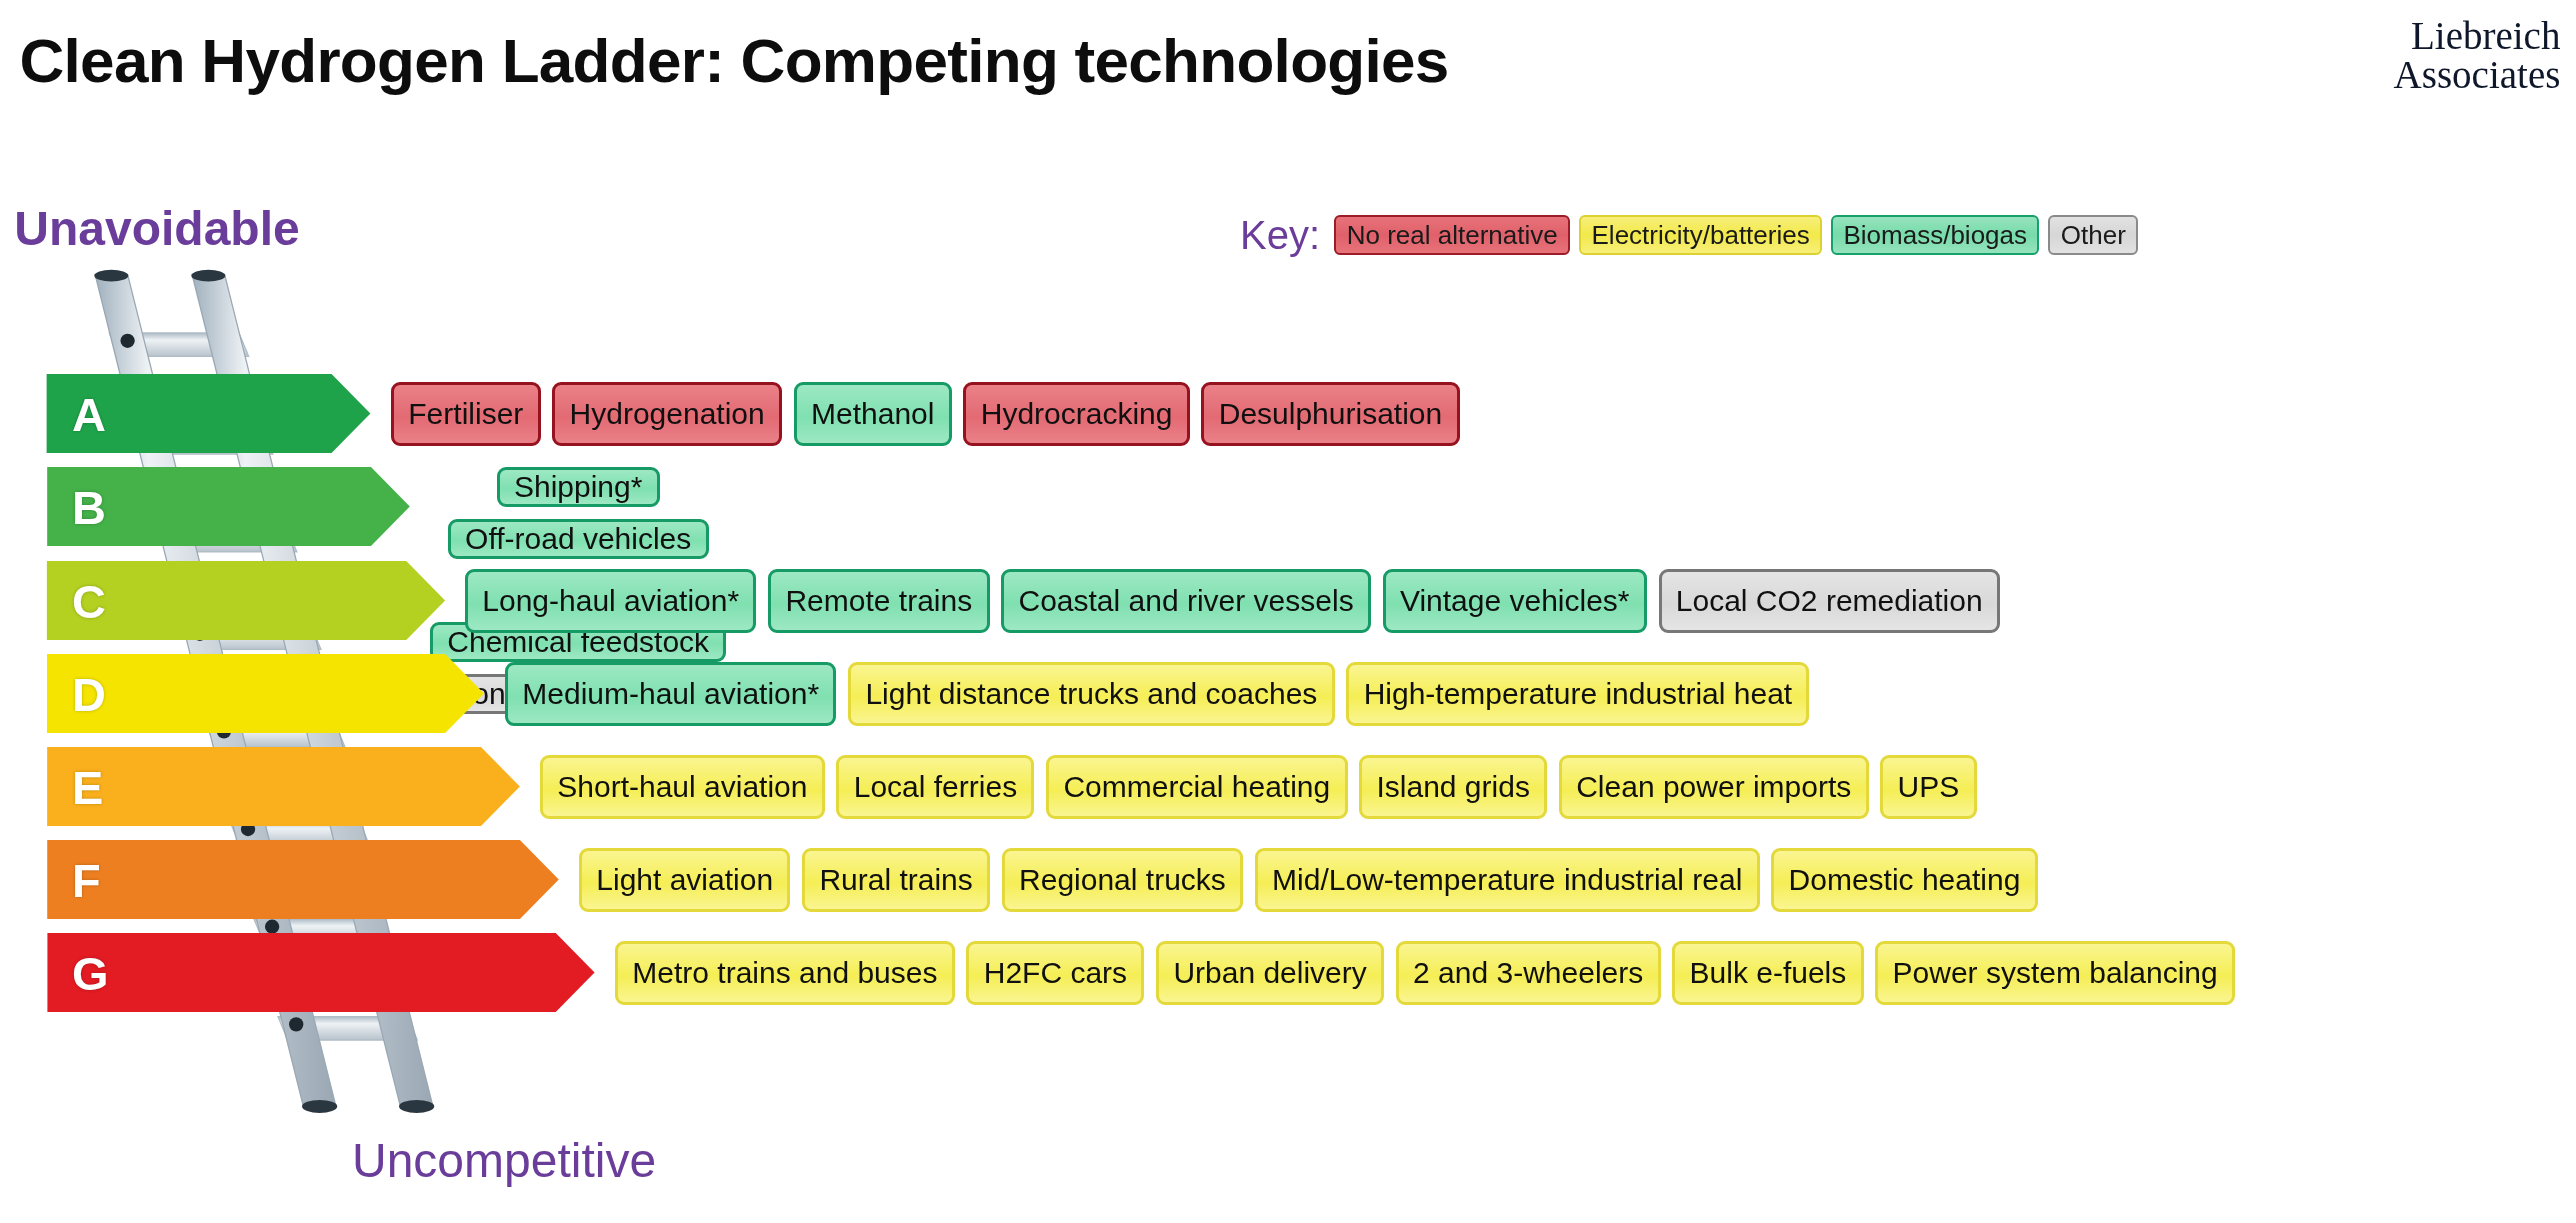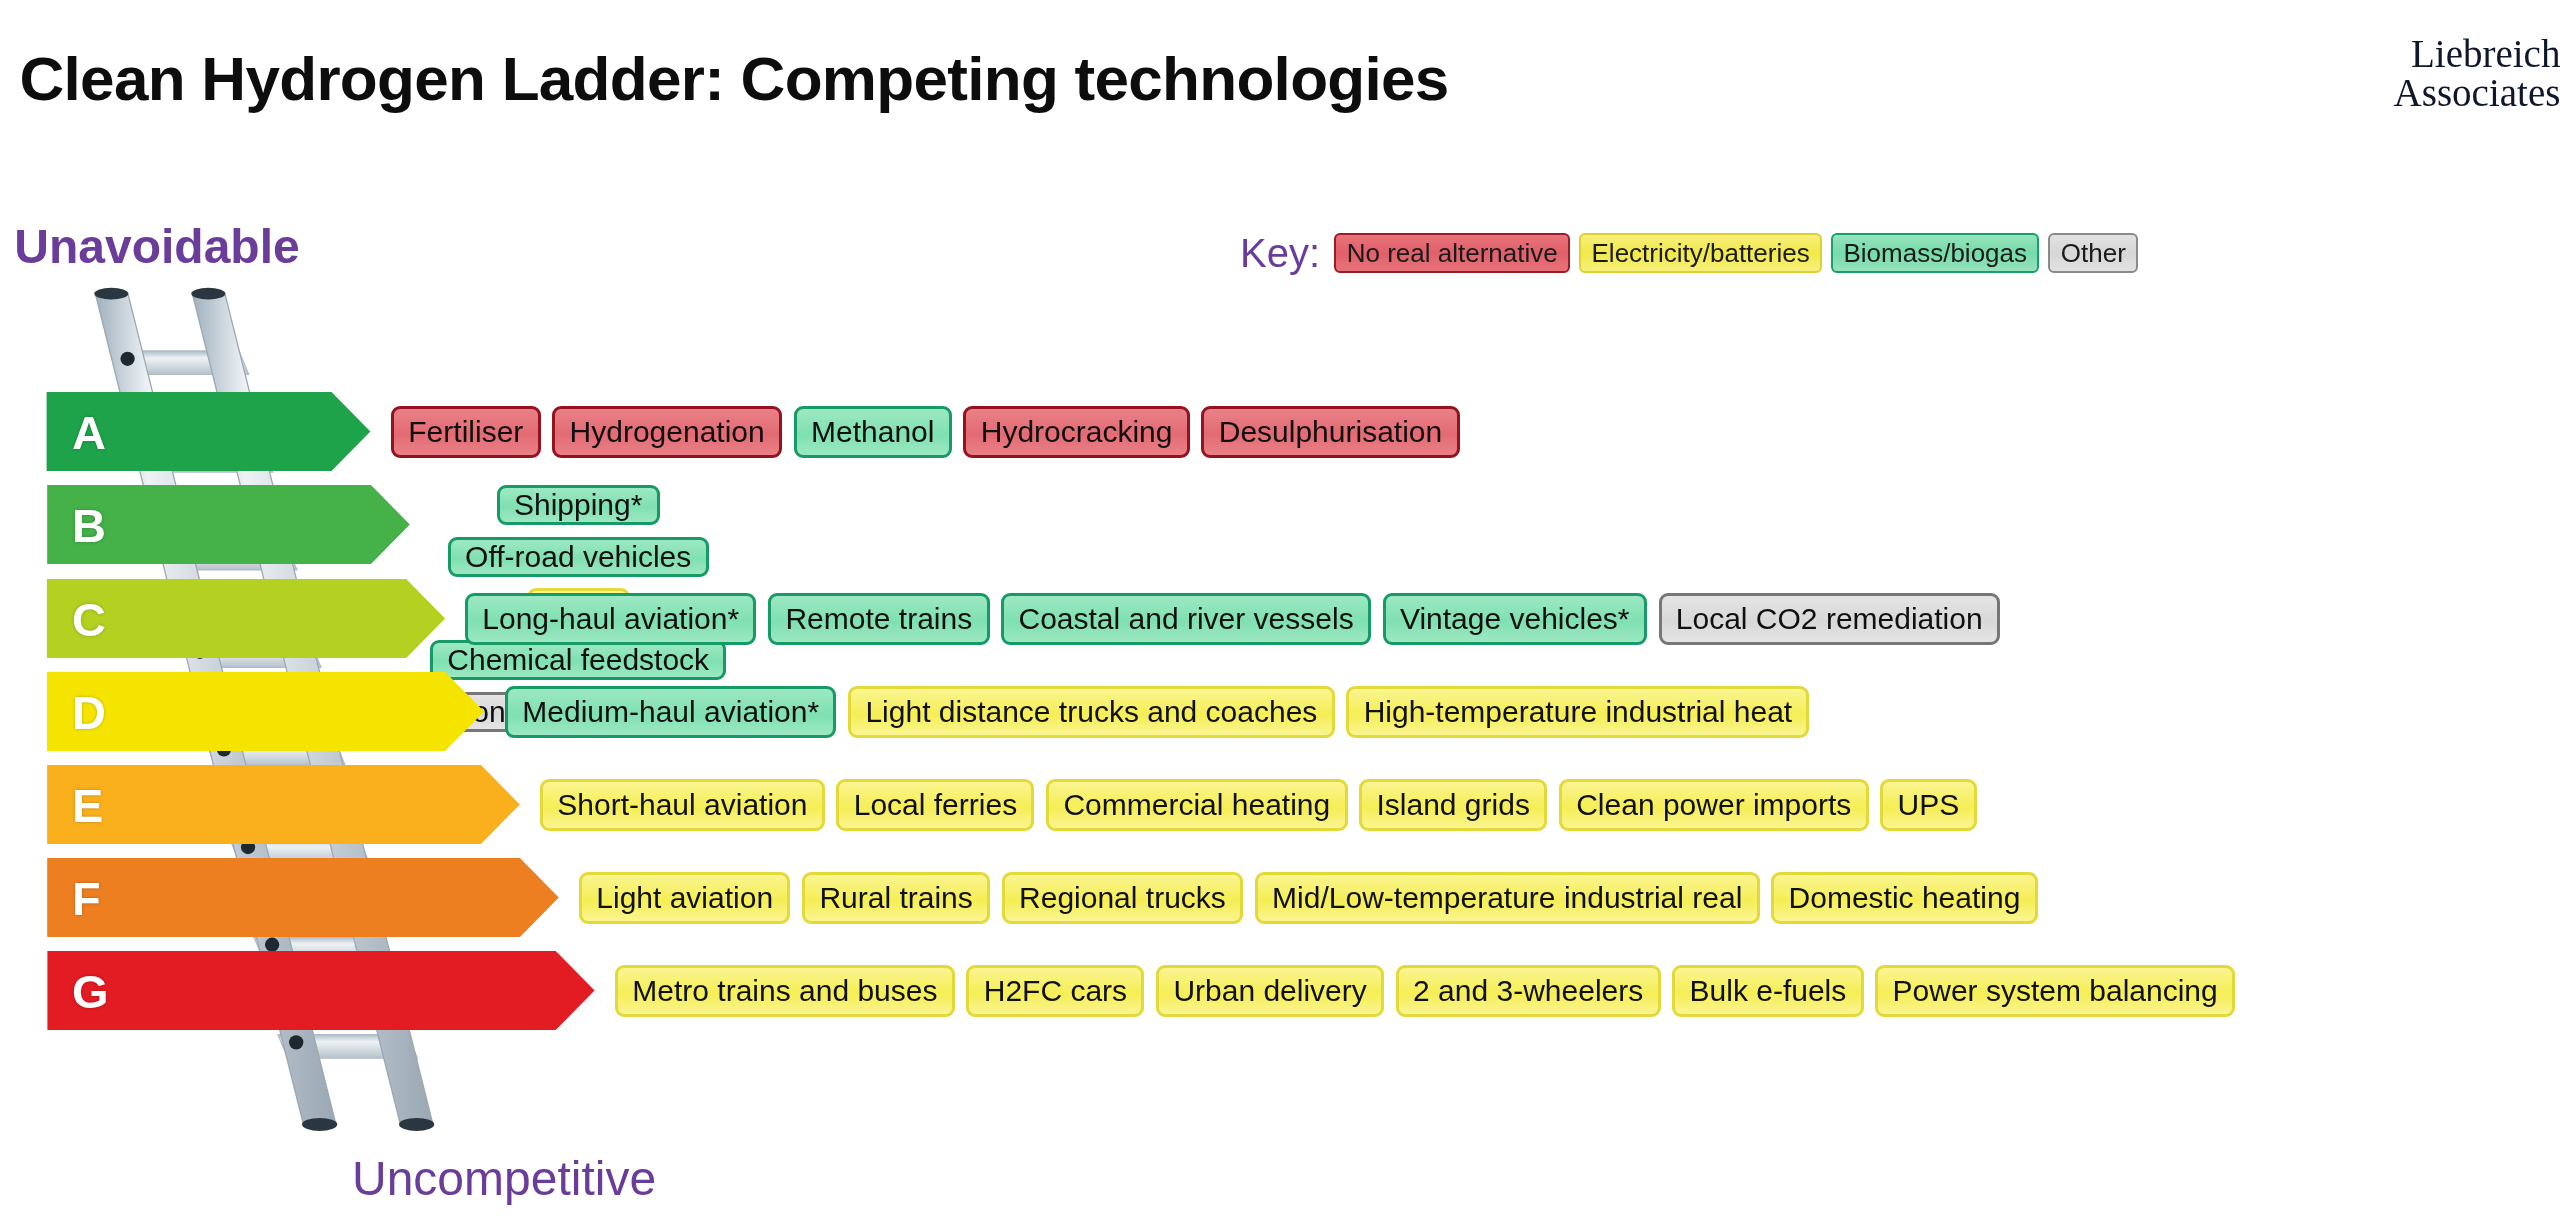--- a/index.html
+++ b/index.html
@@ -1,21 +1,21 @@
 <!DOCTYPE html>
 <html style="font-size:10.4px"><head>
 <meta charset="utf-8">
 <style>
   html,body{margin:0;padding:0;background:#ffffff;}
   body{
     width:2576px;height:1224px;position:relative;overflow:hidden;
     font-family:"Liberation Sans","DejaVu Sans",sans-serif;
     -webkit-font-smoothing:antialiased;
   }
-  .canvas{position:absolute;inset:0;margin-top:18px;}
+  .canvas{position:absolute;inset:0;}
 
   
   #page-title{
     position:absolute;left:19.5px;top:25px;
     font-size:62px;font-weight:bold;color:#0d0d0d;
     letter-spacing:-0.7px;white-space:nowrap;
   }
   #brand-logo{
     position:absolute;right:15.6px;top:15.6px;
     text-align:right;color:#0f172a;
@@ -66,21 +66,21 @@
     font-size:47px;font-weight:bold;color:#ffffff;
     text-shadow:0 0 3.3px rgba(0,0,0,.25);
     line-height:1;
   }
   .tech-list{
     position:absolute;top:0;height:79px;
     display:flex;align-items:center;gap:11.7px;white-space:nowrap;
   }
   .tech-chip{
     display:inline-flex;align-items:center;justify-content:center;
-    height:52px;padding:0 14.3px;border-radius:9px;
+    height:64px;padding:0 14.3px;border-radius:9px;
     font-size:30px;color:#101010;white-space:nowrap;
     box-sizing:border-box;
   }
   .t-red{background:linear-gradient(180deg,#ea8188 0%,#e36a73 55%,#ea8188 100%);border:3.3px solid #96121f;}
   .t-yellow{background:linear-gradient(180deg,#faf591 0%,#f5ee55 55%,#faf591 100%);border:3.3px solid #e3d93a;}
   .t-green{background:linear-gradient(180deg,#9de8c3 0%,#7fe0b0 55%,#9de8c3 100%);border:3.3px solid #169a66;}
   .t-grey{background:linear-gradient(180deg,#e5e5e5 0%,#d8d8d8 55%,#e5e5e5 100%);border:3.3px solid #777777;}
 </style>
 </head>
 <body>

